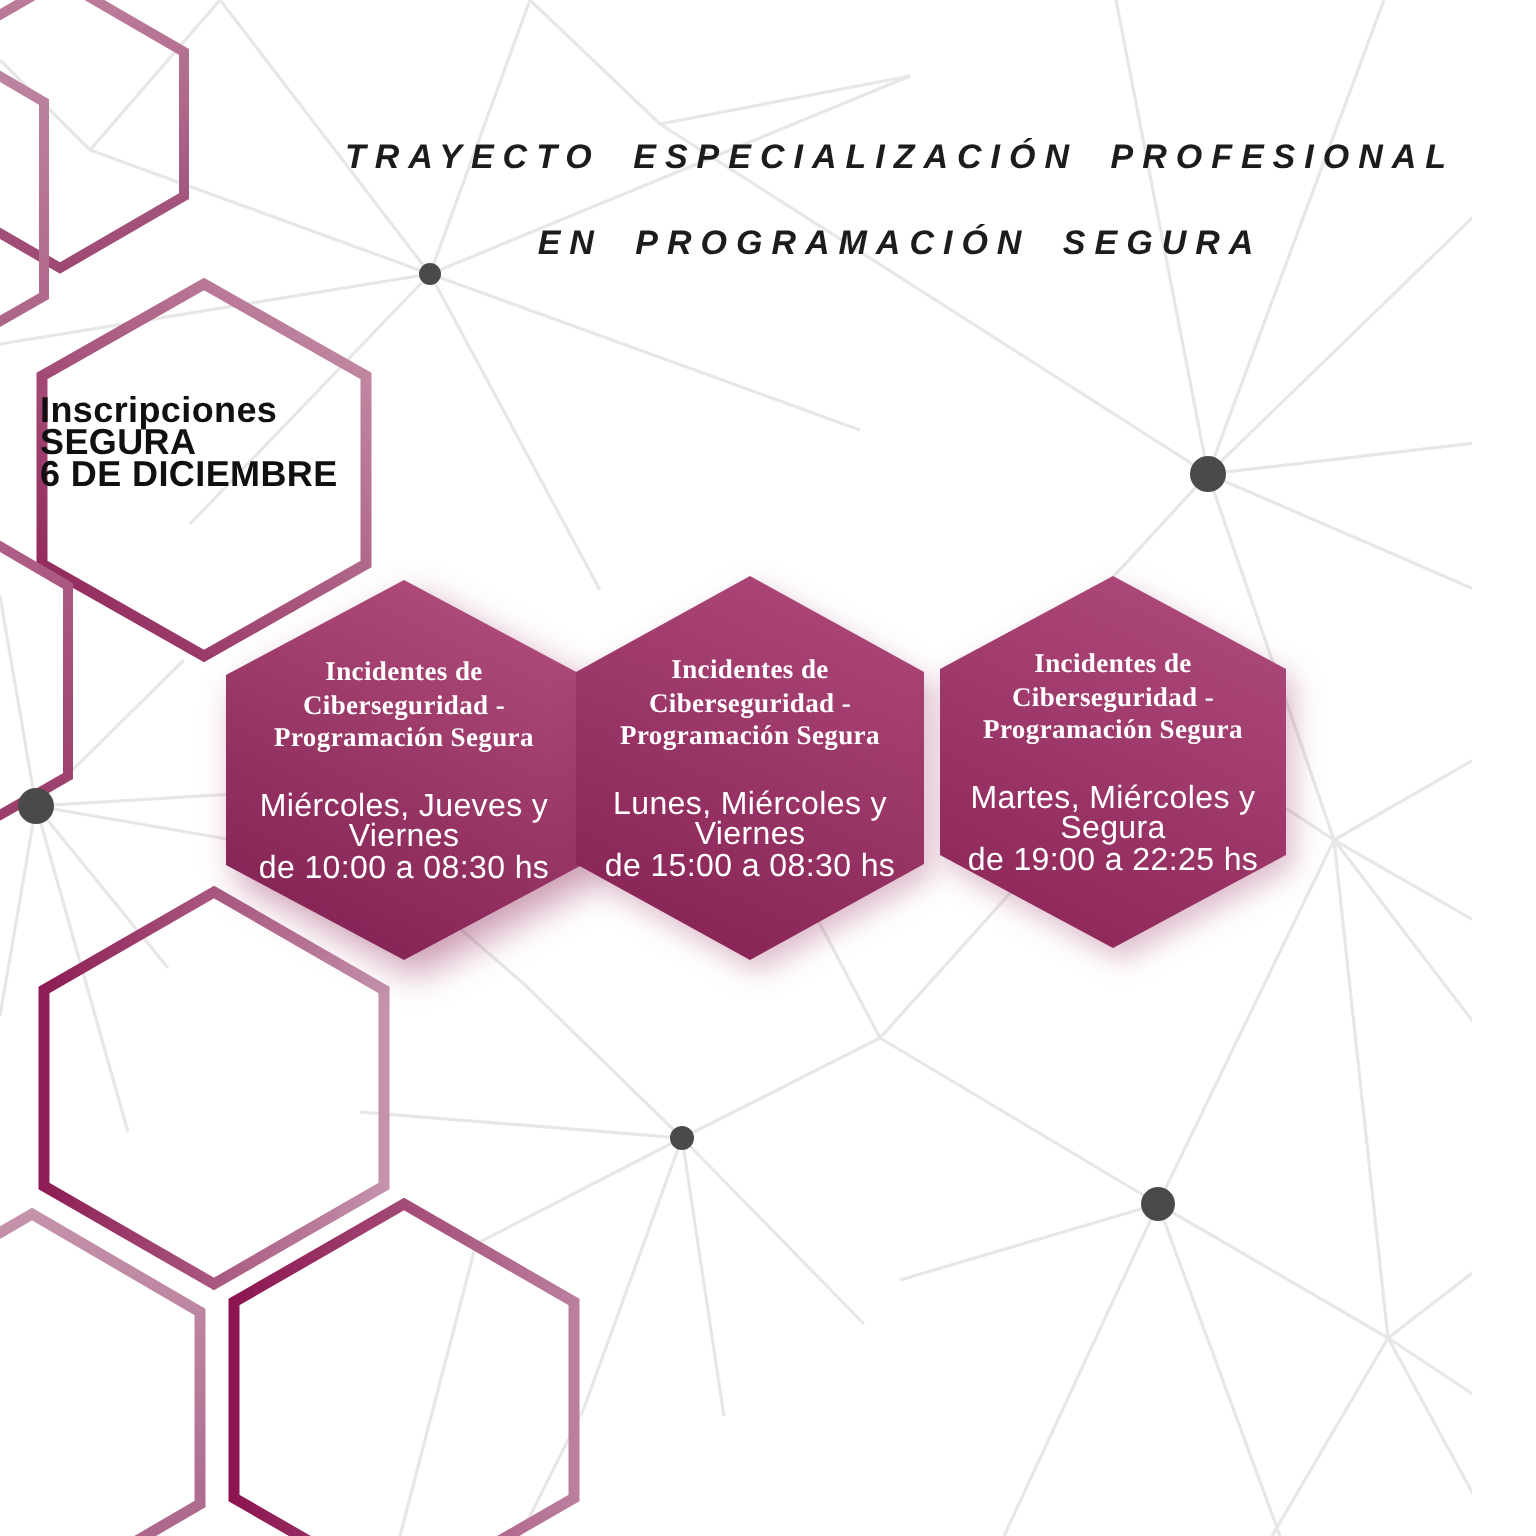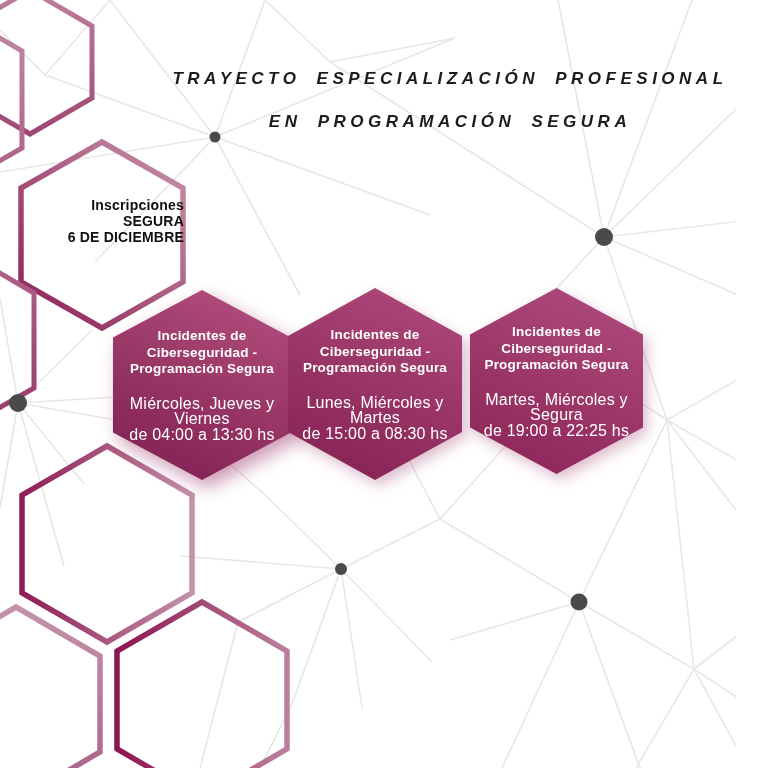--- a/index.html
+++ b/index.html
@@ -18,43 +18,43 @@
     text-align:center;
     font-weight:bold; font-style:italic;
     font-size:17px; line-height:43px;
     letter-spacing:4.5px; word-spacing:7px;
     color:#1c1c1c;
   }
 
   
   .inscription-text {
     position:absolute; left:20px; top:197px; width:164px;
-    text-align:right;
-    font-weight:bold; font-size:14px; line-height:16px;
+    text-align:left;
+    font-weight:bold; font-size:18px; line-height:16px;
     color:#101010; letter-spacing:0.2px;
   }
 
   
   .hex-wrap { position:absolute; }
   .hex-wrap.hexA { left:113px; top:290px; width:178px; height:190px;
     filter:drop-shadow(6px 8px 9px rgba(141,33,86,0.45)); }
   .hex-wrap.hexB { left:288px; top:288px; width:174px; height:192px;
     filter:drop-shadow(4px 6px 7px rgba(141,33,86,0.30)); }
   .hex-wrap.hexC { left:470px; top:288px; width:173px; height:186px;
     filter:drop-shadow(4px 6px 7px rgba(141,33,86,0.30)); }
   .hex {
     width:100%; height:100%;
     clip-path:polygon(50% 0%, 100% 25%, 100% 75%, 50% 100%, 0% 75%, 0% 25%);
     display:flex; flex-direction:column; align-items:center; justify-content:center;
     gap:18px; color:#ffffff; text-align:center;
   }
   .hexA .hex { background:linear-gradient(205deg,#b5517f 0%,#7d1d4f 100%); }
   .hexB .hex { background:linear-gradient(203deg,#b04a7c 0%,#832051 100%); }
   .hexC .hex { background:linear-gradient(205deg,#b14e7e 0%,#8a2256 100%); }
-  .course-title { font-weight:bold; font-size:13.5px; line-height:16.5px; letter-spacing:0.2px; }
+  .course-title { font-weight:bold; font-size:13.5px; line-height:16.5px; letter-spacing:0.2px;font-family:Liberation Serif, serif; }
   .course-schedule { font-size:16px; line-height:15.5px; letter-spacing:0.2px; }
 </style>
 </head>
 <body>
 
 <div class="canvas">
 
   <svg class="bg" width="768" height="768" viewBox="0 0 768 768">
     <defs>
       <linearGradient id="gOH1" x1="0" y1="0" x2="0" y2="1">
@@ -132,34 +132,34 @@
 
   <div class="hex-wrap hexA">
     <div class="hex">
       <div class="course-title">
         <div>Incidentes de</div>
         <div>Ciberseguridad -</div>
         <div>Programación Segura</div>
       </div>
       <div class="course-schedule">
         <div>Miércoles, Jueves y Viernes</div>
-        <div>de 04:00 a 13:30 hs</div>
+        <div>de 10:00 a 08:30 hs</div>
       </div>
     </div>
   </div>
 
   <div class="hex-wrap hexB">
     <div class="hex">
       <div class="course-title">
         <div>Incidentes de</div>
         <div>Ciberseguridad -</div>
         <div>Programación Segura</div>
       </div>
       <div class="course-schedule">
-        <div>Lunes, Miércoles y Martes</div>
+        <div>Lunes, Miércoles y Viernes</div>
         <div>de 15:00 a 08:30 hs</div>
       </div>
     </div>
   </div>
 
   <div class="hex-wrap hexC">
     <div class="hex">
       <div class="course-title">
         <div>Incidentes de</div>
         <div>Ciberseguridad -</div>

